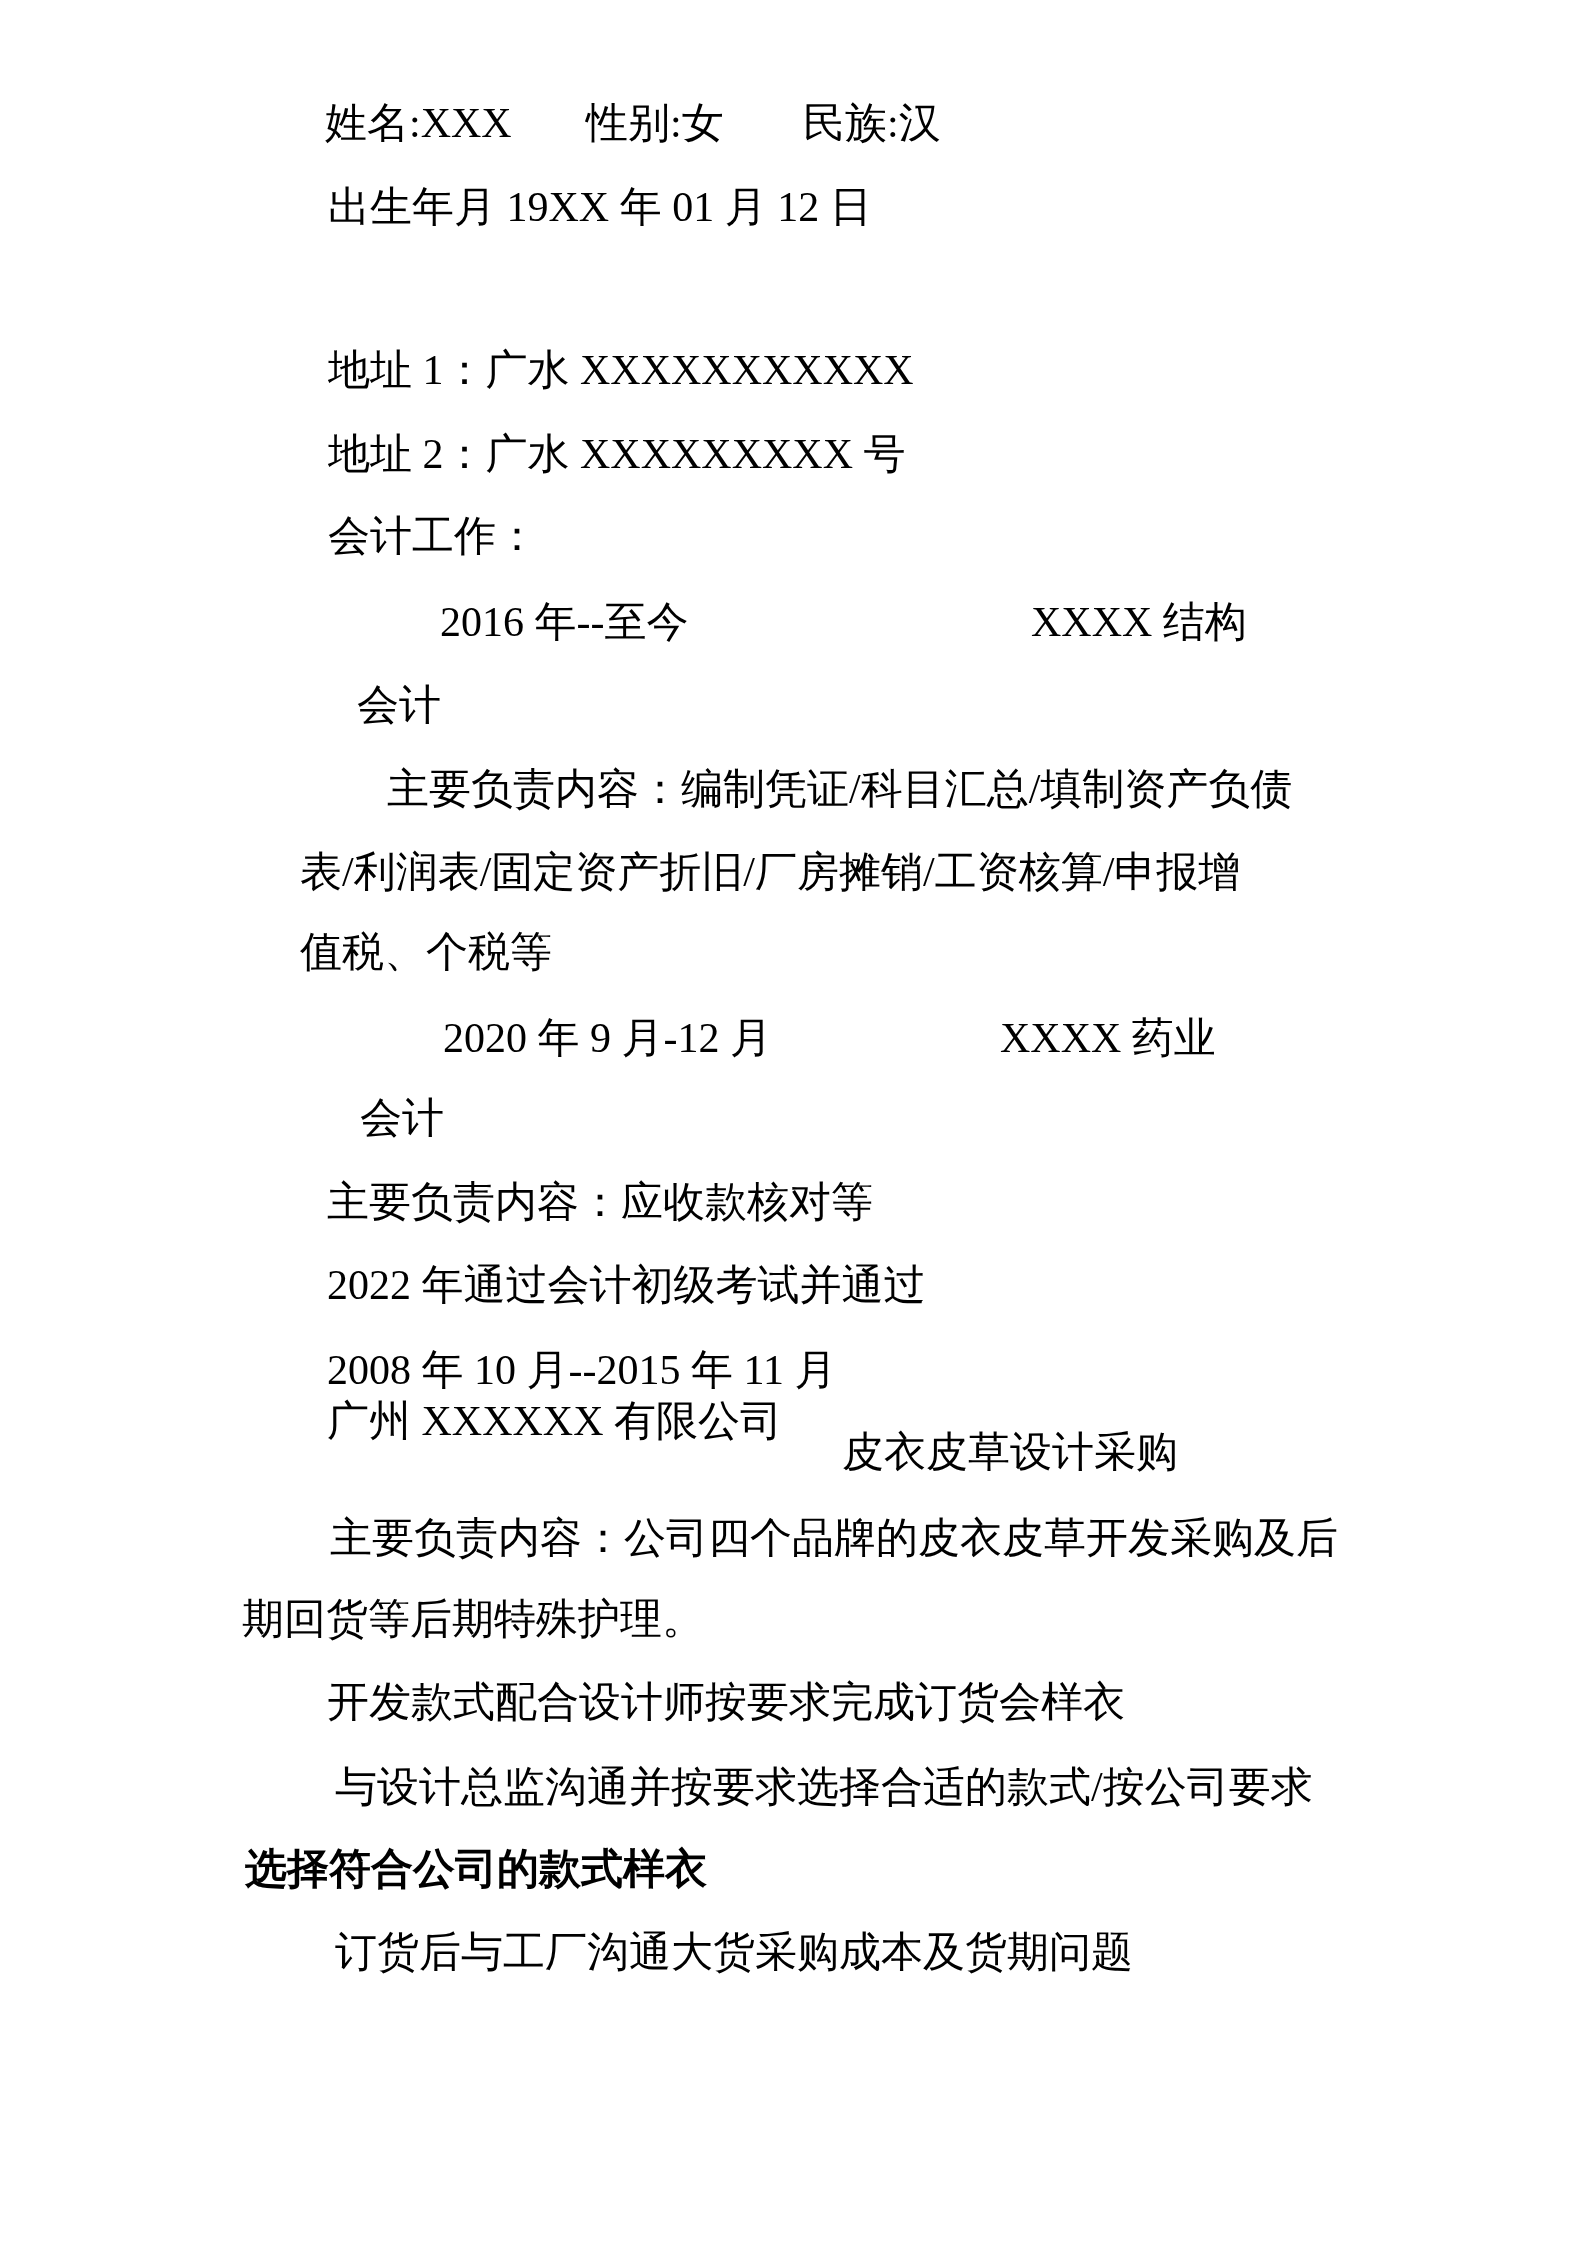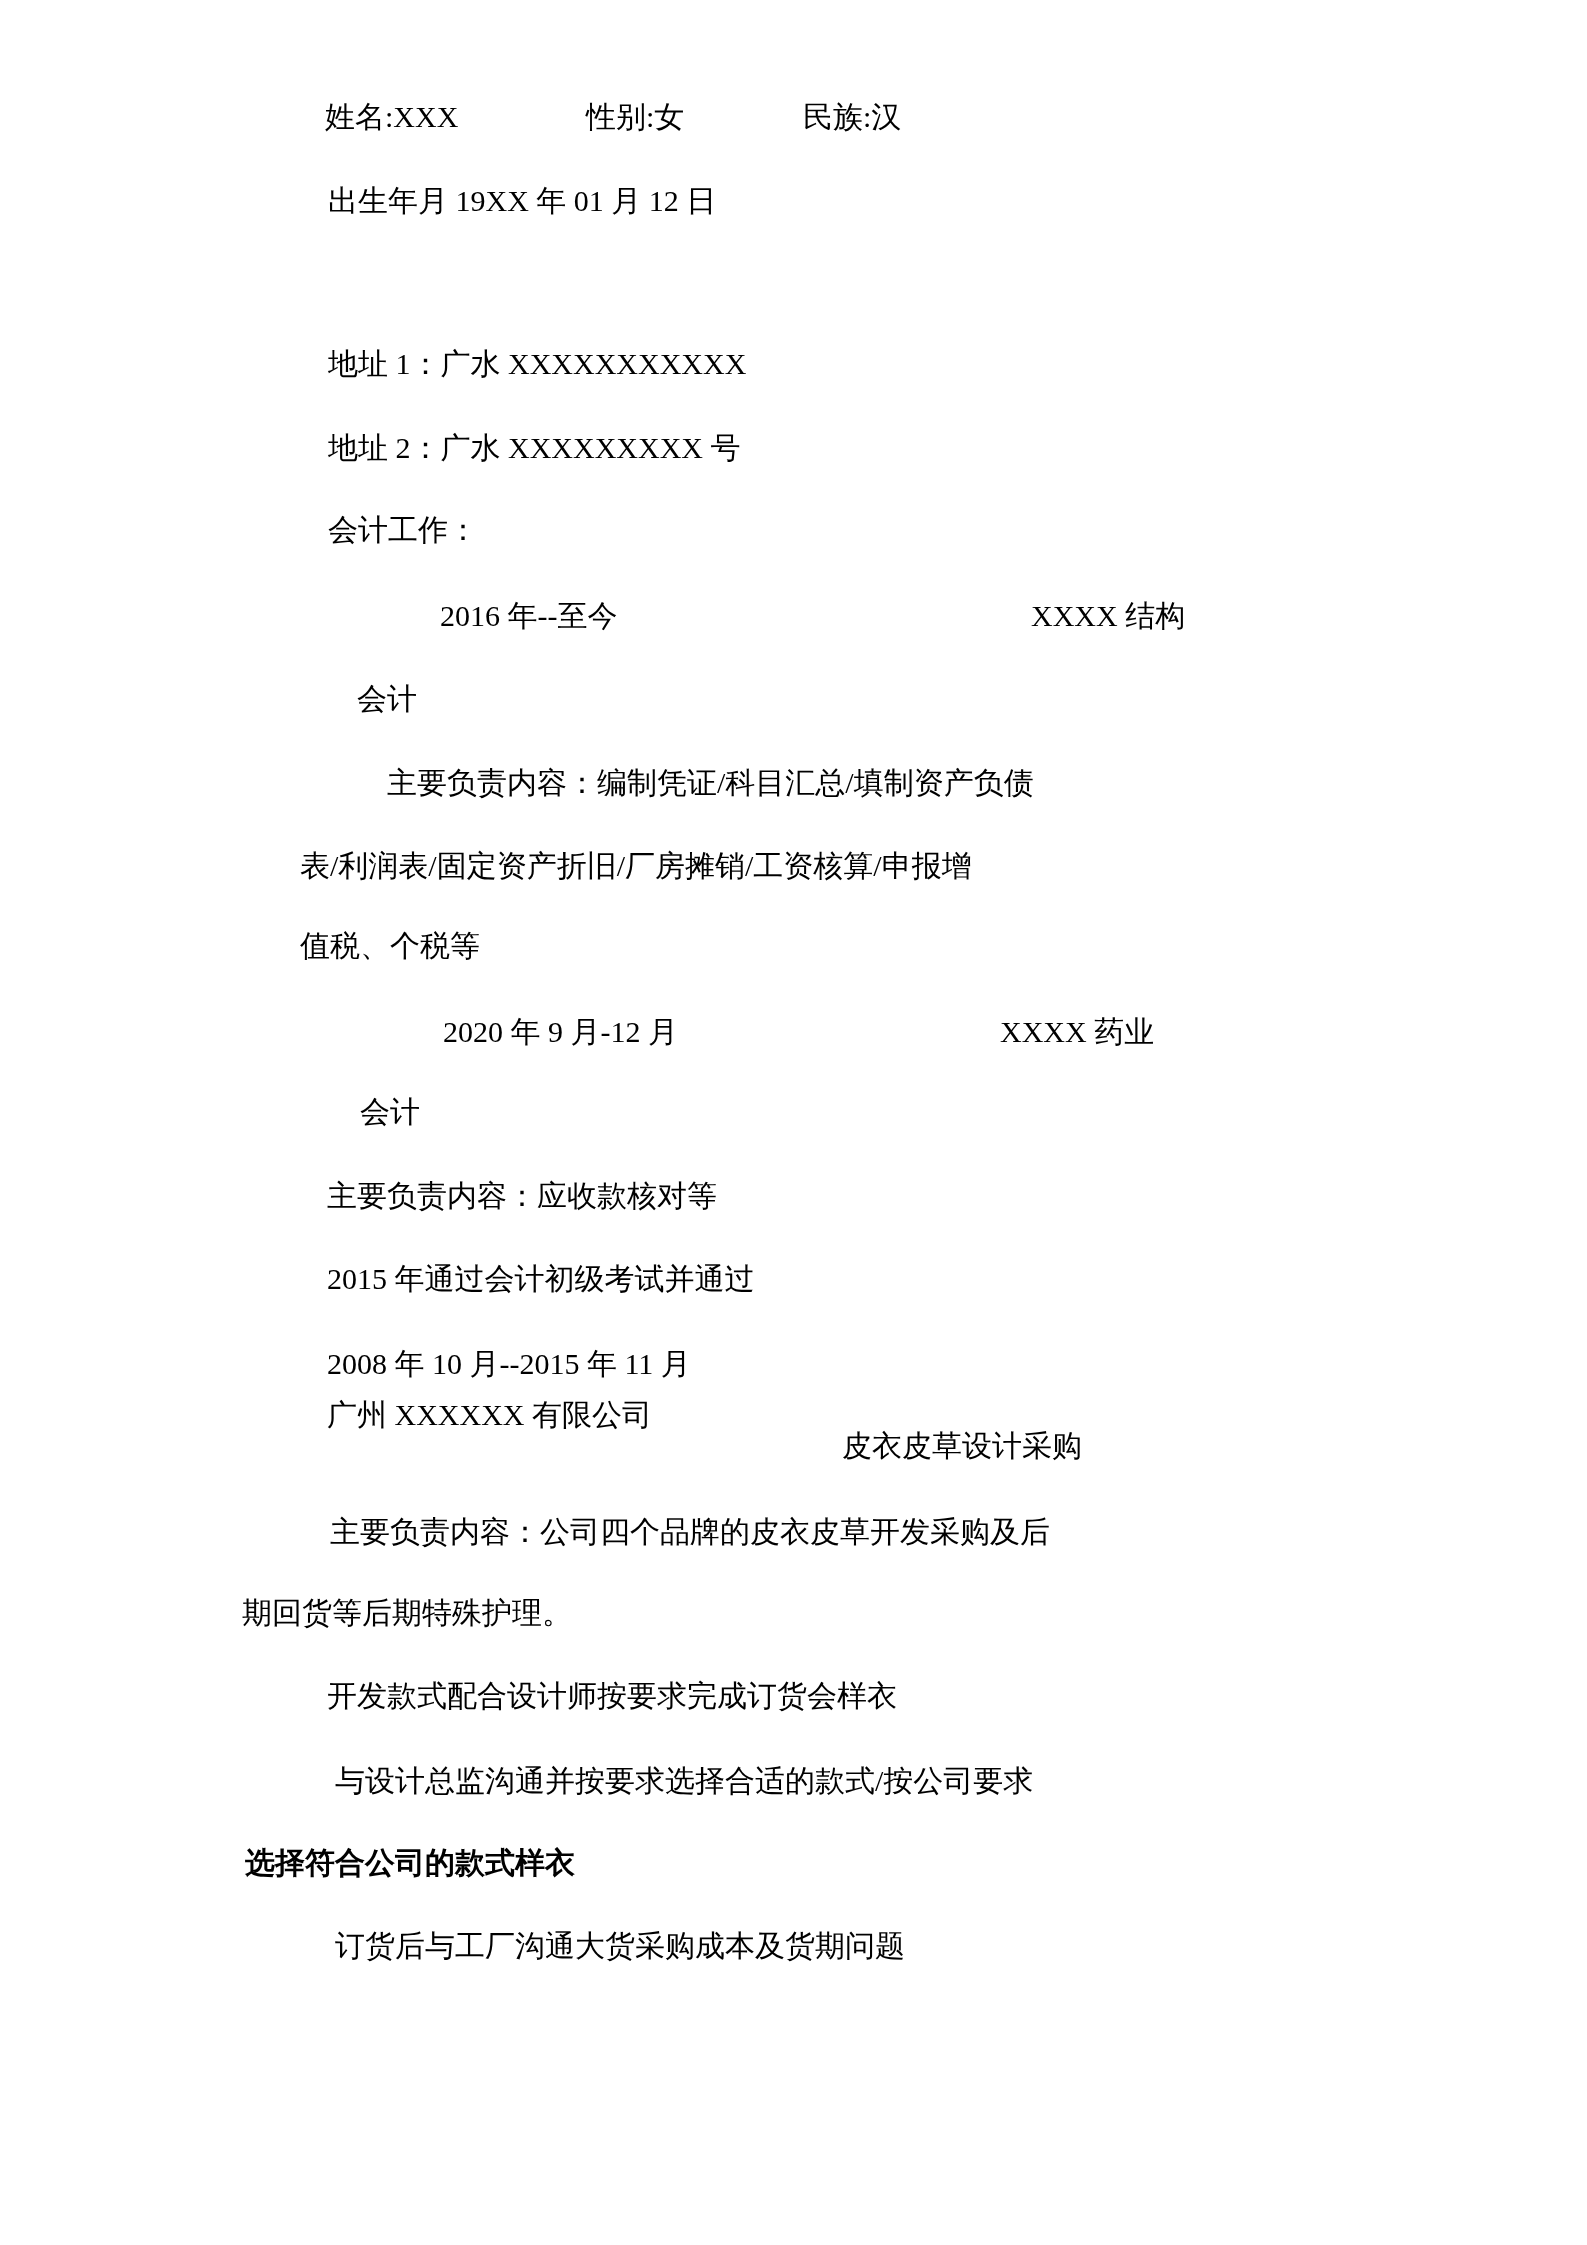--- a/index.html
+++ b/index.html
@@ -7,21 +7,21 @@
     padding: 0;
     background: #ffffff;
   }
   .page {
     position: relative;
     width: 1587px;
     height: 2245px;
     background: #ffffff;
     color: #000000;
     font-family: "Liberation Serif", "DejaVu Serif", serif;
-    font-size: 30px;
+    font-size: 42px;
     overflow: hidden;
   }
   .line {
     position: absolute;
     white-space: pre;
     line-height: 1.1;
     color: #000000;
   }
 </style>
 </head>
@@ -38,21 +38,21 @@
   <div class="line" style="left: 440px; top: 599px;">2016 年--至今</div>
   <div class="line" style="left: 992px; top: 599px; margin-left: 39px;">XXXX 结构</div>
   <div class="line" style="left: 357px; top: 682px;">会计</div>
   <div class="line" style="left: 387px; top: 766px;">主要负责内容：编制凭证/科目汇总/填制资产负债</div>
   <div class="line" style="left: 300px; top: 849px;">表/利润表/固定资产折旧/厂房摊销/工资核算/申报增</div>
   <div class="line" style="left: 300px; top: 929px;">值税、个税等</div>
   <div class="line" style="left: 443px; top: 1015px;">2020 年 9 月-12 月</div>
   <div class="line" style="left: 1000px; top: 1015px;">XXXX 药业</div>
   <div class="line" style="left: 360px; top: 1095px;">会计</div>
   <div class="line" style="left: 327px; top: 1179px;">主要负责内容：应收款核对等</div>
-  <div class="line" style="left: 327px; top: 1262px;">2015 年通过会计初级考试并通过</div>
+  <div class="line" style="left: 327px; top: 1262px;">2022 年通过会计初级考试并通过</div>
   <div class="line" style="left: 327px; top: 1347px;">2008 年 10 月--2015 年 11 月</div>
   <div class="line" style="left: 327px; top: 1398px;">广州 XXXXXX 有限公司</div>
   <div class="line" style="left: 842px; top: 1429px;">皮衣皮草设计采购</div>
   <div class="line" style="left: 330px; top: 1515px;">主要负责内容：公司四个品牌的皮衣皮草开发采购及后</div>
   <div class="line" style="left: 242px; top: 1596px;">期回货等后期特殊护理。</div>
   <div class="line" style="left: 327px; top: 1679px;">开发款式配合设计师按要求完成订货会样衣</div>
   <div class="line" style="left: 335px; top: 1764px; text-align: right;">与设计总监沟通并按要求选择合适的款式/按公司要求</div>
   <div class="line" style="left: 245px; top: 1846px; font-weight: bold;">选择符合公司的款式样衣</div>
   <div class="line" style="left: 335px; top: 1929px;">订货后与工厂沟通大货采购成本及货期问题</div>
 </div>

